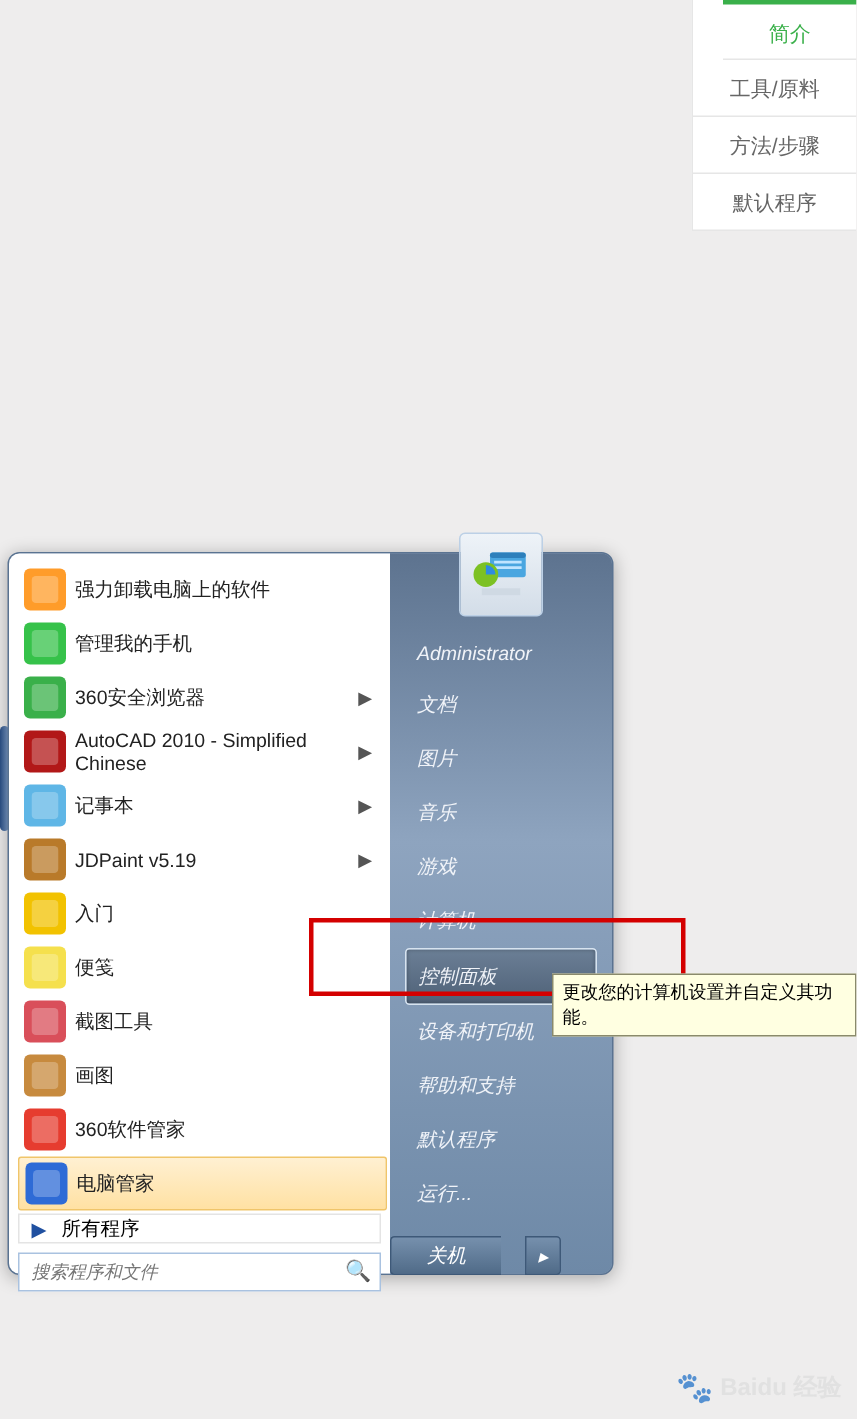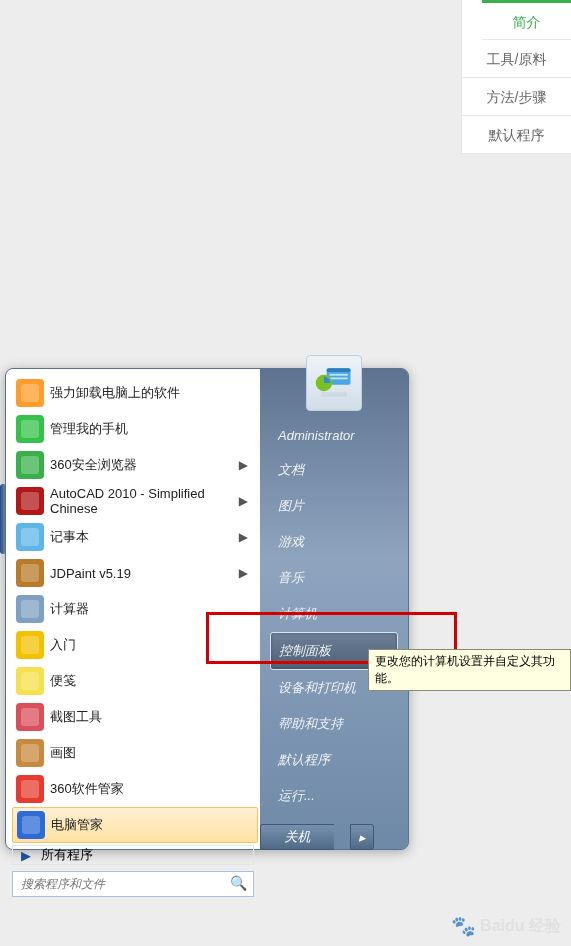--- a/index.html
+++ b/index.html
@@ -209,28 +209,20 @@
           <span class="chev">▶</span>
         </div>
         <div class="prog-item">
           <div class="ico" style="background: rgb(185, 122, 42);">
             <svg width="18" height="18" viewBox="0 0 18 18">
               <rect width="18" height="18" rx="3" fill="rgba(255,255,255,.25)"></rect>
             </svg>
           </div>
           <span class="lbl">JDPaint v5.19</span>
           <span class="chev">▶</span>
-        </div>
-        <div class="prog-item">
-          <div class="ico" style="background: rgb(126, 161, 195);">
-            <svg width="18" height="18" viewBox="0 0 18 18">
-              <rect width="18" height="18" rx="3" fill="rgba(255,255,255,.25)"></rect>
-            </svg>
-          </div>
-          <span class="lbl">计算器</span>
         </div>
         <div class="prog-item">
           <div class="ico" style="background: rgb(242, 194, 0);">
             <svg width="18" height="18" viewBox="0 0 18 18">
               <rect width="18" height="18" rx="3" fill="rgba(255,255,255,.25)"></rect>
             </svg>
           </div>
           <span class="lbl">入门</span>
         </div>
         <div class="prog-item">
@@ -293,22 +285,22 @@
         <rect x="19" y="18" width="20" height="2" fill="#bfe4ff"></rect>
         <circle cx="13" cy="24" r="9" fill="#7cc123"></circle>
         <path d="M13 17 A7 7 0 0 1 20 24 L13 24 Z" fill="#2e8be0"></path>
         <rect x="10" y="34" width="28" height="5" fill="#cfd9e3"></rect>
       </svg>
     </div>
     <div class="r-list" id="r-list">
         <div class="r-item">Administrator</div>
         <div class="r-item">文档</div>
         <div class="r-item">图片</div>
+        <div class="r-item">音乐</div>
         <div class="r-item">游戏</div>
-        <div class="r-item">音乐</div>
         <div class="r-item">计算机</div>
         <div class="r-item sel">控制面板</div>
         <div class="r-item">设备和打印机</div>
         <div class="r-item">帮助和支持</div>
         <div class="r-item">默认程序</div>
         <div class="r-item">运行...</div>
       </div>
     <div class="shutdown-row">
       <div class="shutdown-btn main">关机</div>
       <div class="shutdown-btn arrow">▸</div>

